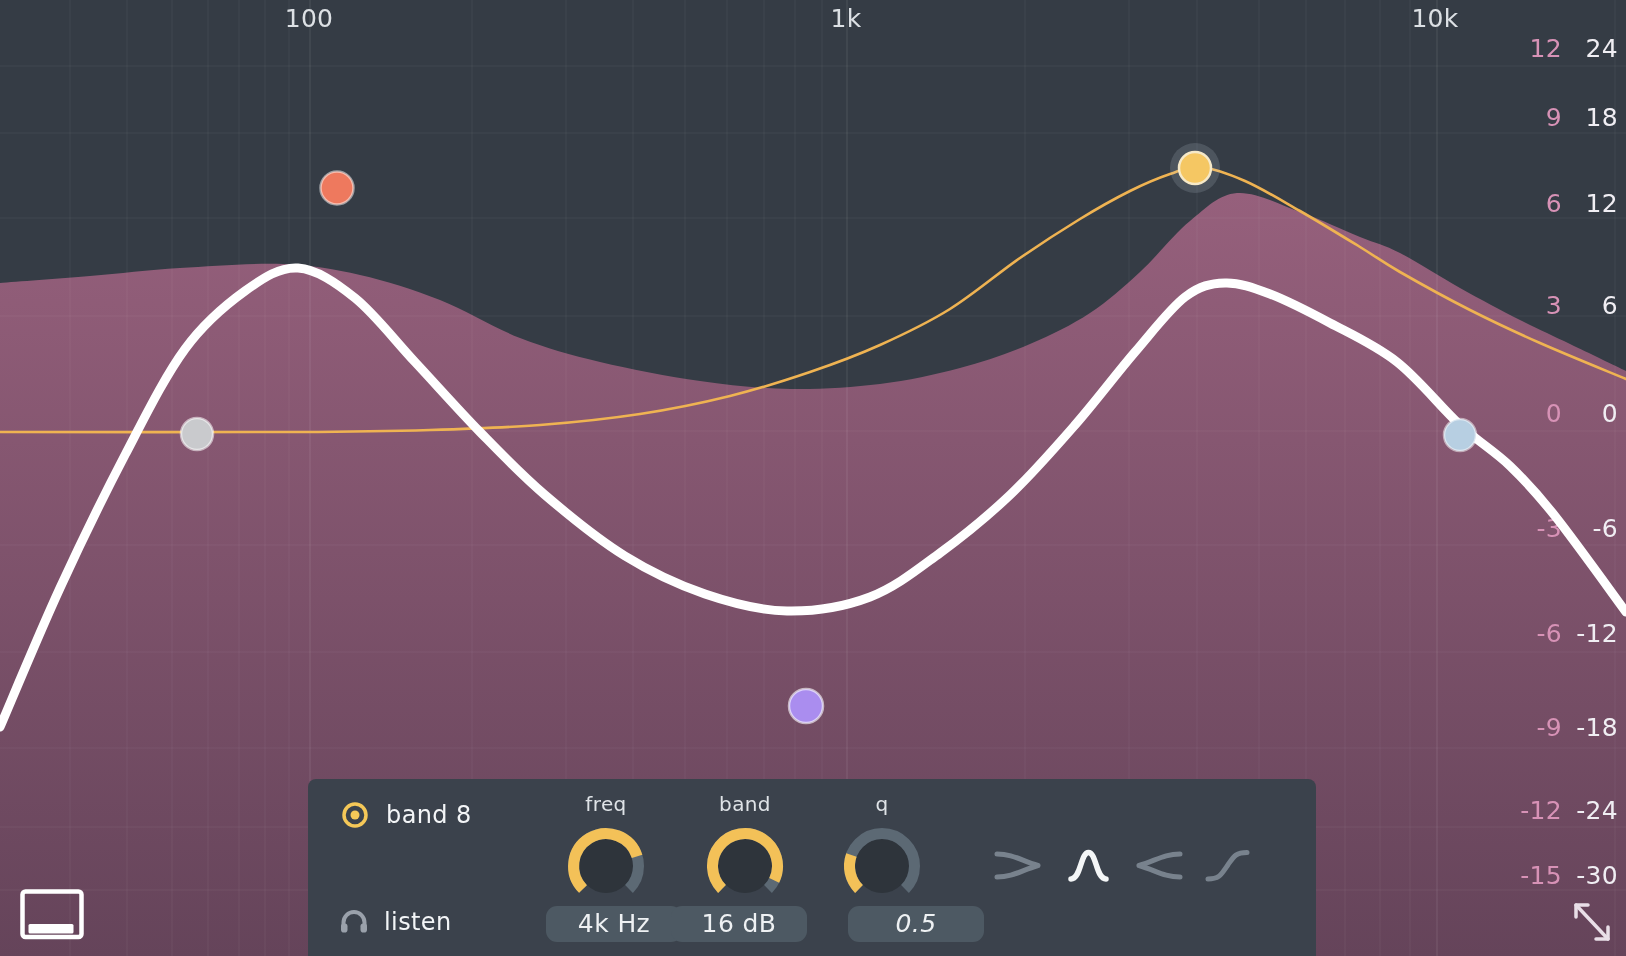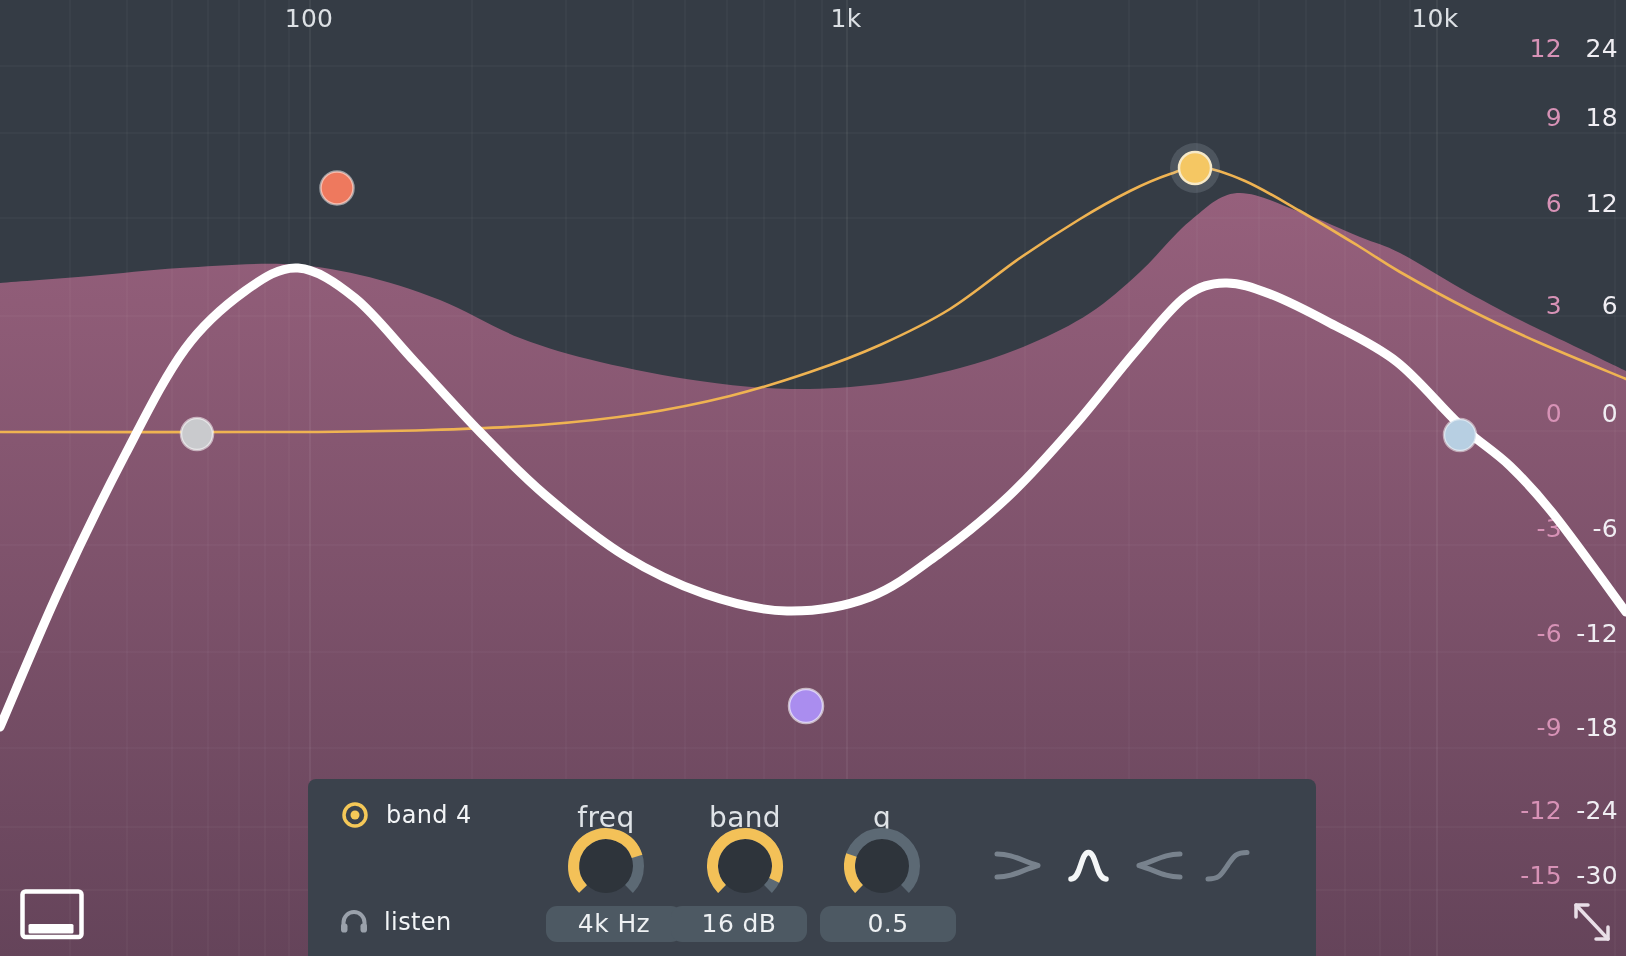--- a/index.html
+++ b/index.html
@@ -16,21 +16,21 @@
   
   .panel{position:absolute;left:308px;top:779px;width:1008px;height:177px;
          background:var(--panel);border-radius:8px 8px 0 0;z-index:5;}
   .panel .txt{position:absolute;color:var(--bright);font-size:24px;letter-spacing:.4px;
               height:28px;line-height:28px;white-space:nowrap;}
   .band-icon{position:absolute;left:32px;top:21px;}
   .band-label{left:78px;top:22px;}
   .listen-icon{position:absolute;left:31px;top:130px;}
   .listen-label{left:76px;top:129px;}
   .knob-label{position:absolute;top:13px;width:140px;text-align:center;color:var(--label);
-              font-size:28px;letter-spacing:.4px;margin-top:9px;}
+              font-size:20px;letter-spacing:.4px;}
   .knob-dial{position:absolute;top:45px;}
   .value-box{position:absolute;top:127px;width:136px;height:36px;background:var(--box);
              border-radius:11px;color:#eef1f3;font-size:25px;text-align:center;
              line-height:36px;letter-spacing:.4px;}
   .fmode{position:absolute;top:68px;}
   .fmode path{stroke:#78828d;stroke-width:5;fill:none;stroke-linecap:round;stroke-linejoin:round;}
   .fmode.active path{stroke:#f4f6f7;stroke-width:5.5;}
 
   .corner{position:absolute;z-index:6;}
 </style>
@@ -132,21 +132,21 @@
       <path d="M40,31 L40,43 L28,43"></path>
     </g>
   </svg>
 
   <div class="panel">
 
     <svg class="band-icon" width="30" height="30" viewBox="0 0 30 30">
       <circle cx="15" cy="15" r="11" fill="none" stroke="#f5c858" stroke-width="3.5"></circle>
       <circle cx="15" cy="15" r="4.5" fill="#f5c858"></circle>
     </svg>
-    <div class="txt band-label">band 4</div>
+    <div class="txt band-label">band 8</div>
 
     <svg class="listen-icon" width="30" height="25" viewBox="0 0 30 25">
       <path d="M4.5,18 v-4.5 a10.5,10.5 0 0 1 21,0 V18" fill="none" stroke="#9aa1ab" stroke-width="4"></path>
       <rect x="2" y="14.5" width="6.5" height="9" rx="2.8" fill="#9aa1ab"></rect>
       <rect x="21.5" y="14.5" width="6.5" height="9" rx="2.8" fill="#9aa1ab"></rect>
     </svg>
     <div class="txt listen-label">listen</div>
 
     <div class="knob-label" style="left:228px;">freq</div>
     <div class="knob-label" style="left:367px;">band</div>
@@ -163,21 +163,21 @@
         <path d="M19.0,65.0A32.5,32.5 0 1 1 71.2,56.3" fill="none" stroke="#f3c158" stroke-width="11"></path>
       </svg>
     <svg class="knob-dial" style="left:532px;" width="84" height="84" viewBox="0 0 84 84">
         <circle cx="42" cy="42" r="27" fill="#2e343b"></circle>
         <path d="M19.0,65.0A32.5,32.5 0 1 1 65.0,65.0" fill="none" stroke="#5c6974" stroke-width="11"></path>
         <path d="M19.0,65.0A32.5,32.5 0 0 1 11.4,31.0" fill="none" stroke="#f3c158" stroke-width="11"></path>
       </svg>
 
     <div class="value-box" style="left:238px;">4k Hz</div>
     <div class="value-box" style="left:363px;">16 dB</div>
-    <div class="value-box" style="left:512px;">0.5</div>
+    <div class="value-box" style="left:540px;font-style:italic;">0.5</div>
 
     <svg class="fmode" style="left:686px;" width="48" height="38" viewBox="0 0 48 38">
       <path d="M3,7 C19,7 27,13.5 44,18.5 M3,30 C19,30 27,23.5 44,18.5"></path>
     </svg>
     <svg class="fmode active" style="left:757px;" width="48" height="38" viewBox="0 0 48 38">
       <path d="M6,32 C16,32 15.5,5.5 23.5,5.5 C31.5,5.5 31,32 41,32"></path>
     </svg>
     <svg class="fmode" style="left:827px;" width="48" height="38" viewBox="0 0 48 38">
       <path d="M45,7 C29,7 21,13.5 4,18.5 M45,30 C29,30 21,23.5 4,18.5"></path>
     </svg>

